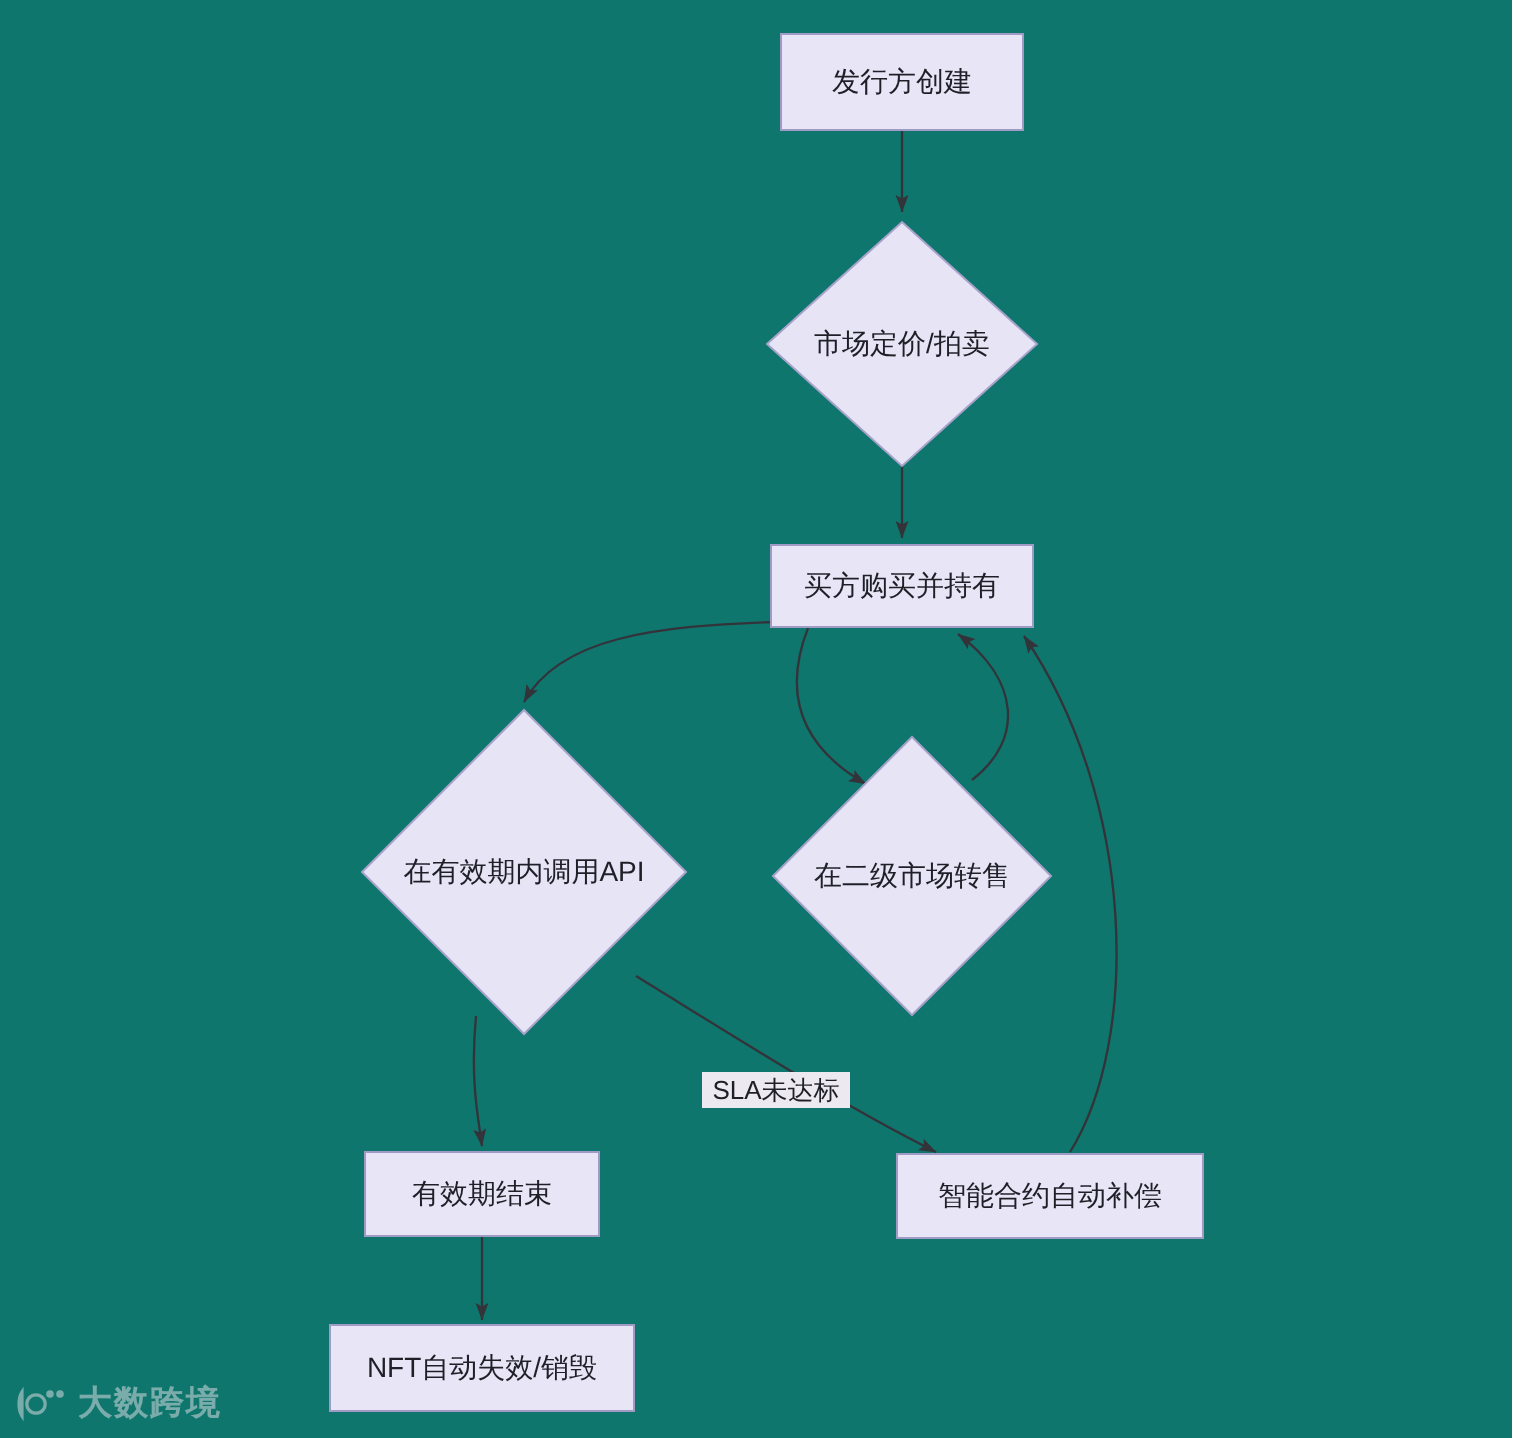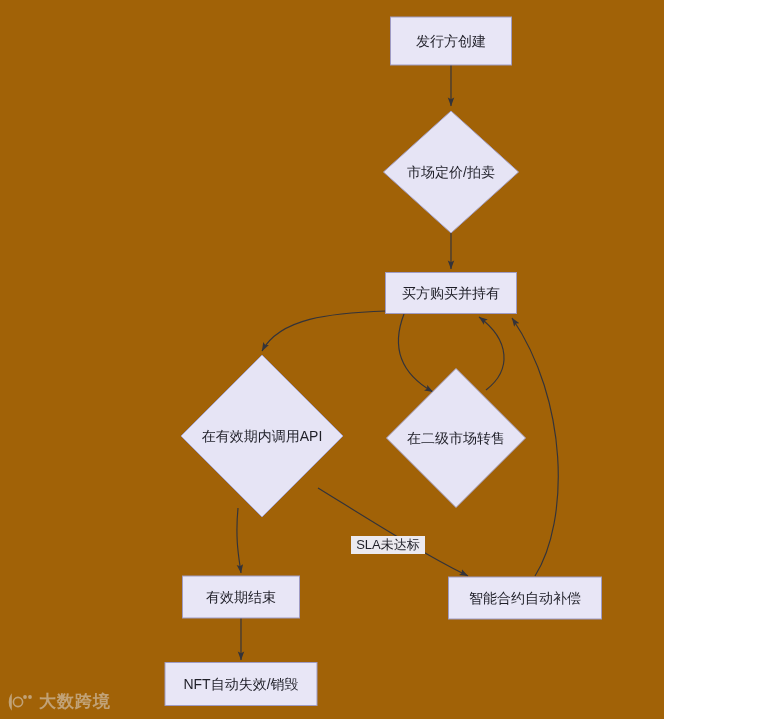--- a/index.html
+++ b/index.html
@@ -5,23 +5,23 @@
   html, body {
     margin: 0;
     padding: 0;
     background: #ffffff;
   }
   body {
     font-family: "Liberation Sans", "DejaVu Sans", sans-serif;
   }
   #canvas {
     position: relative;
-    width: 664px;
+    width: 756px;
     height: 719px;
-    background: #a16207;
+    background: #0f766e;
     overflow: hidden;
   }
   #flow-svg {
     position: absolute;
     left: 0;
     top: 0;
     width: 760px;
     height: 719px;
   }
   .node-rect {

